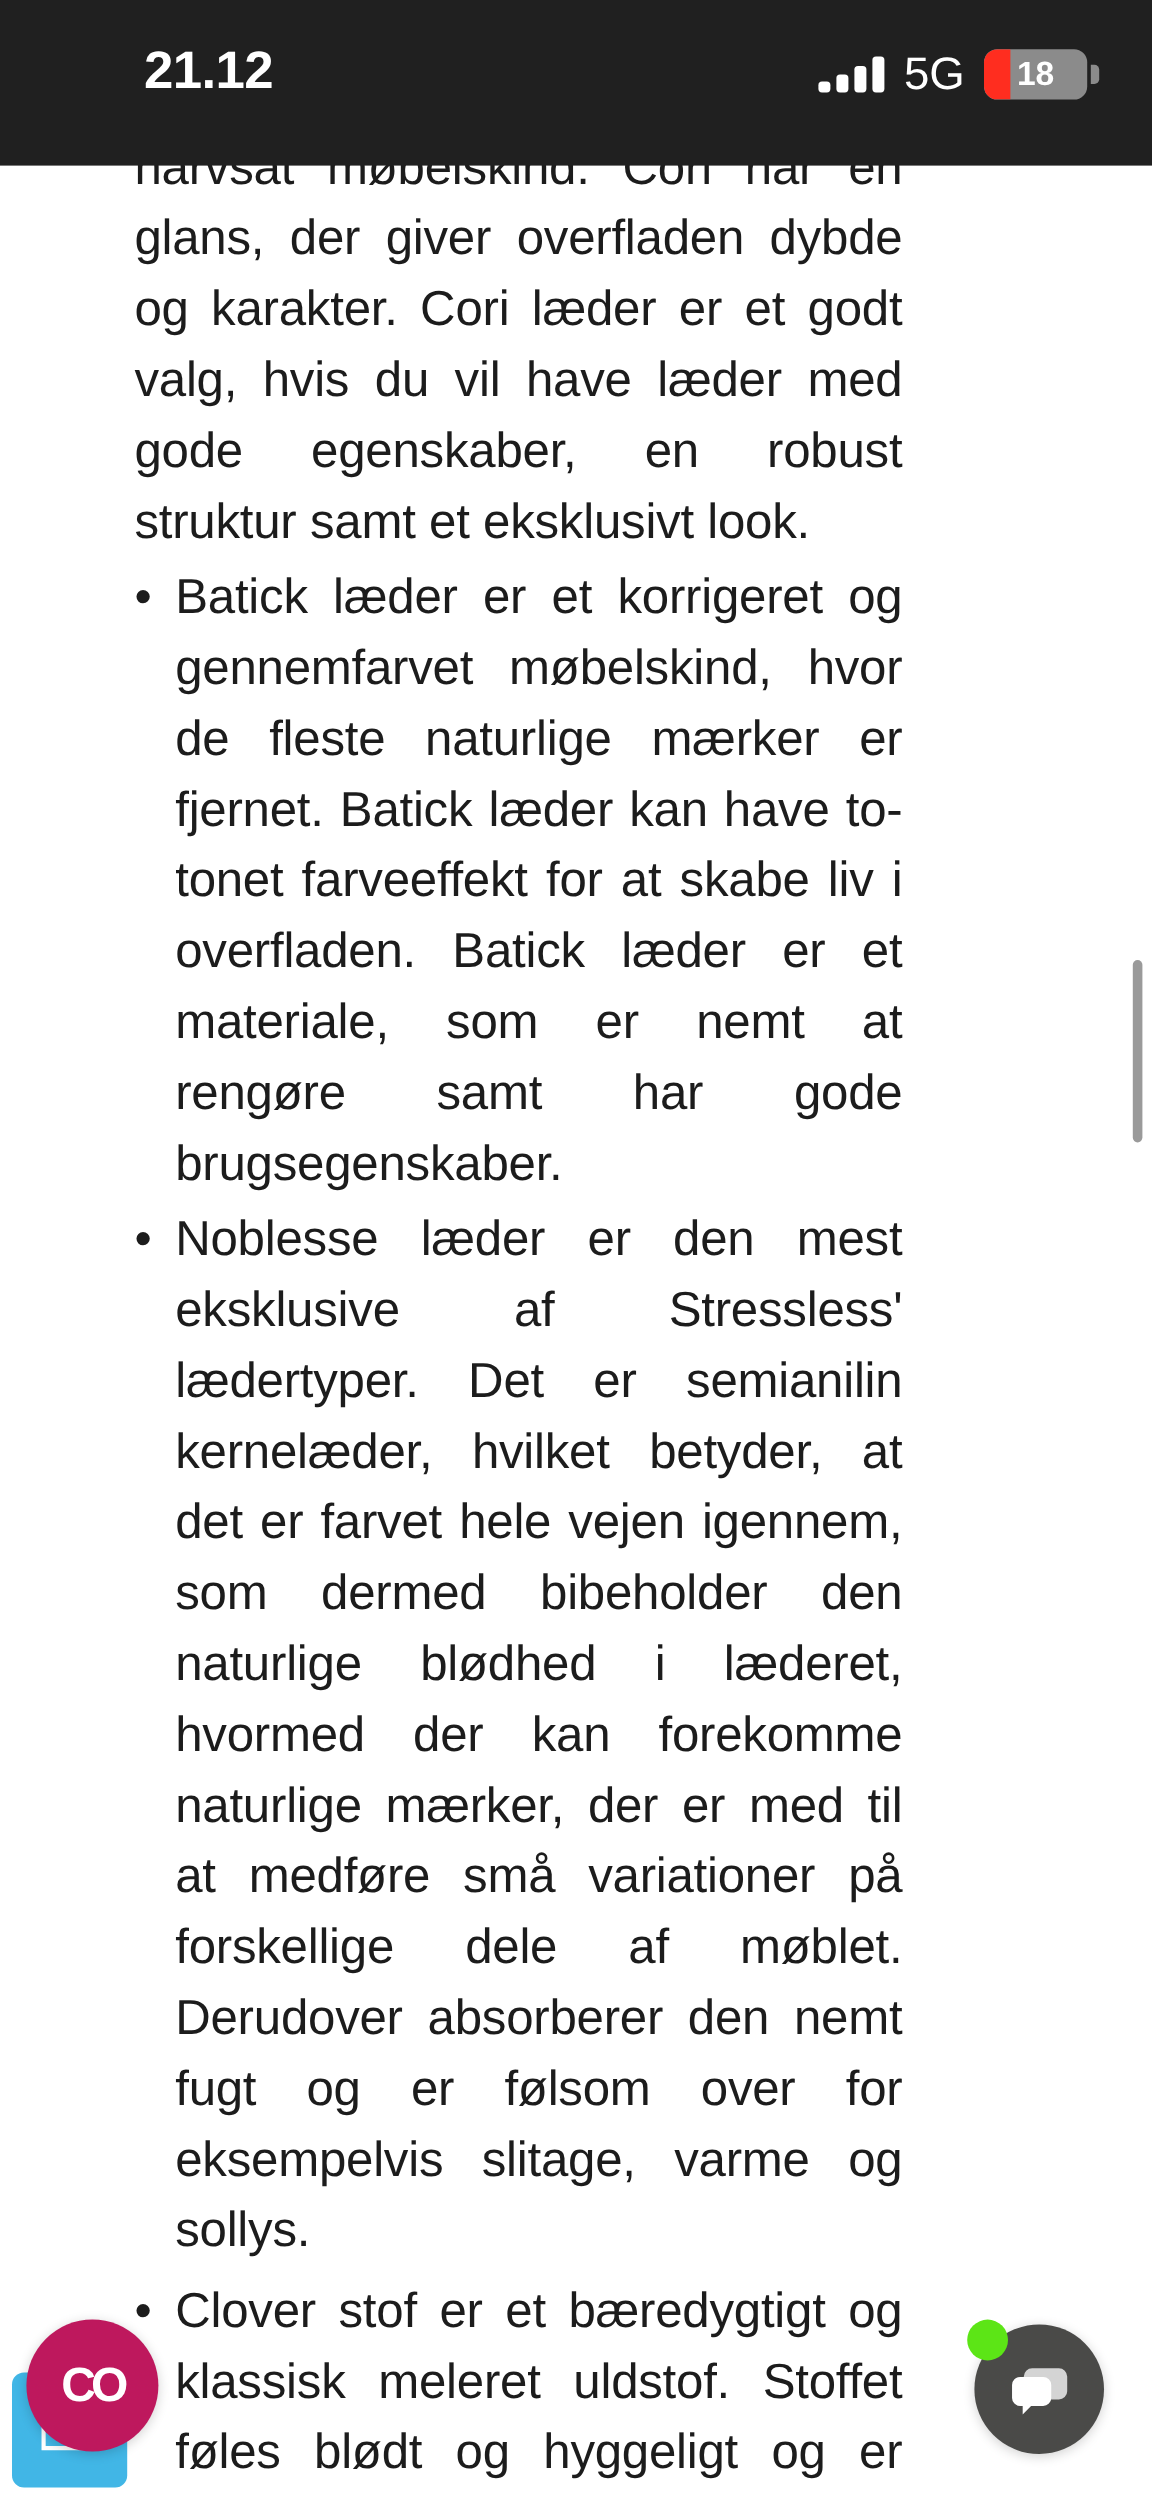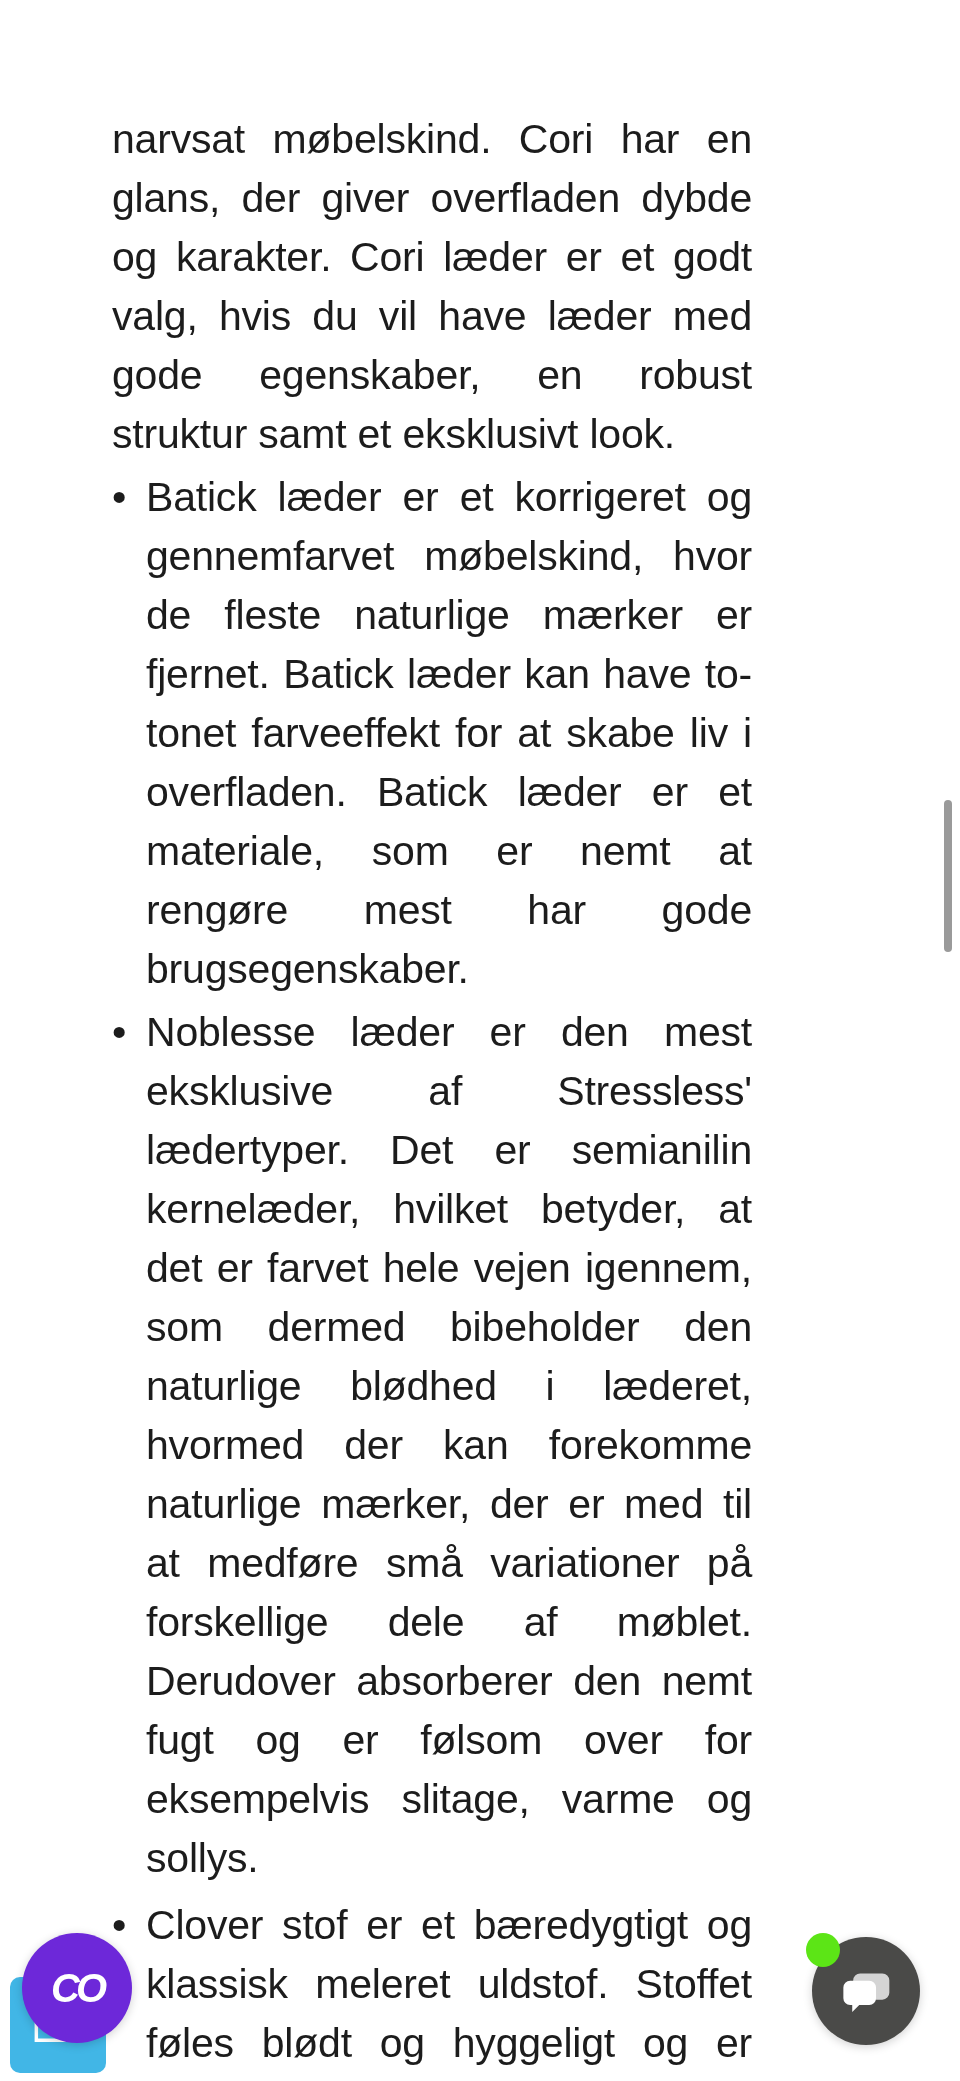--- a/index.html
+++ b/index.html
@@ -95,24 +95,23 @@
     position:absolute; left:10px; bottom:8px;
     width:96px; height:96px; border-radius:10px;
     background:#41b6e6; z-index:25;
     display:flex; align-items:center; justify-content:center;
   }
   .widget-blue svg{ width:52px; height:52px; }
 
   .widget-cookie{
     position:absolute; left:22px; bottom:38px;
     width:110px; height:110px; border-radius:50%;
-    background:#6d28d9; z-index:30;
+    background:#be185d; z-index:30;
     display:flex; align-items:center; justify-content:center;
     box-shadow:0 2px 10px rgba(0,0,0,0.18);
-    font-style:italic;
   }
   .widget-cookie .co{
     font-size:40px; font-weight:700; color:#fff;
     letter-spacing:-4px; font-family:"Liberation Sans", sans-serif;
   }
 
   .widget-chat{
     position:absolute; right:40px; bottom:36px;
     width:108px; height:108px; border-radius:50%;
     background:#4a4a48; z-index:30;
@@ -125,25 +124,48 @@
     width:34px; height:34px; border-radius:50%;
     background:#5ce516; z-index:32;
   }
   .chat-wrap{ position:absolute; right:40px; bottom:36px; width:108px; height:108px; z-index:31; }
 </style>
 </head>
 <body>
 
 <div id="root">
 
+  <div class="statusbar">
+    <div class="sb-time">21.12</div>
+    <div class="sb-right">
+
+      <div class="signal">
+        <i></i>
+          <i></i>
+          <i></i>
+          <i></i>
+      </div>
+
+      <div class="net-label">5G</div>
+
+      <div style="display:flex;align-items:center;">
+        <div class="battery">
+          <div class="fill"></div>
+          <div class="lvl">18</div>
+        </div>
+        <div class="battery-cap"></div>
+      </div>
+
+    </div>
+  </div>
 
   <div class="content" id="article-content" style="top: 110px;">
       <div class="para">narvsat møbelskind. Cori har en glans, der giver overfladen dybde og karakter. Cori læder er et godt valg, hvis du vil have læder med gode egenskaber, en robust struktur samt et eksklusivt look.</div>
       <div class="gap-sm"></div>
-      <div class="bullet"><b>Batick læder</b><span> er et korrigeret og gennemfarvet møbelskind, hvor de fleste naturlige mærker er fjernet. Batick læder kan have to-tonet farveeffekt for at skabe liv i overfladen. Batick læder er et materiale, som er nemt at rengøre mest har gode brugsegenskaber.</span></div>
+      <div class="bullet"><b>Batick læder</b><span> er et korrigeret og gennemfarvet møbelskind, hvor de fleste naturlige mærker er fjernet. Batick læder kan have to-tonet farveeffekt for at skabe liv i overfladen. Batick læder er et materiale, som er nemt at rengøre samt har gode brugsegenskaber.</span></div>
       <div class="gap-sm"></div>
       <div class="bullet"><b>Noblesse læder</b><span> er den mest eksklusive af Stressless' lædertyper. Det er semianilin kernelæder, hvilket betyder, at det er farvet hele vejen igennem, som dermed bibeholder den naturlige blødhed i læderet, hvormed der kan forekomme naturlige mærker, der er med til at medføre små variationer på forskellige dele af møblet. Derudover absorberer den nemt fugt og er følsom over for eksempelvis slitage, varme og sollys.</span></div>
       <div class="gap-sm"></div>
       <div class="gap-sm"></div>
       <div class="bullet"><b>Clover stof</b><span> er et bæredygtigt og klassisk meleret uldstof. Stoffet føles blødt og hyggeligt og er perfekt til at skabe en klassisk, varm og indbydende indretningsstil.</span></div>
       <div class="gap-sm"></div>
       <div class="bullet"></div>
     </div>
 
   <div class="scrollbar-track">

